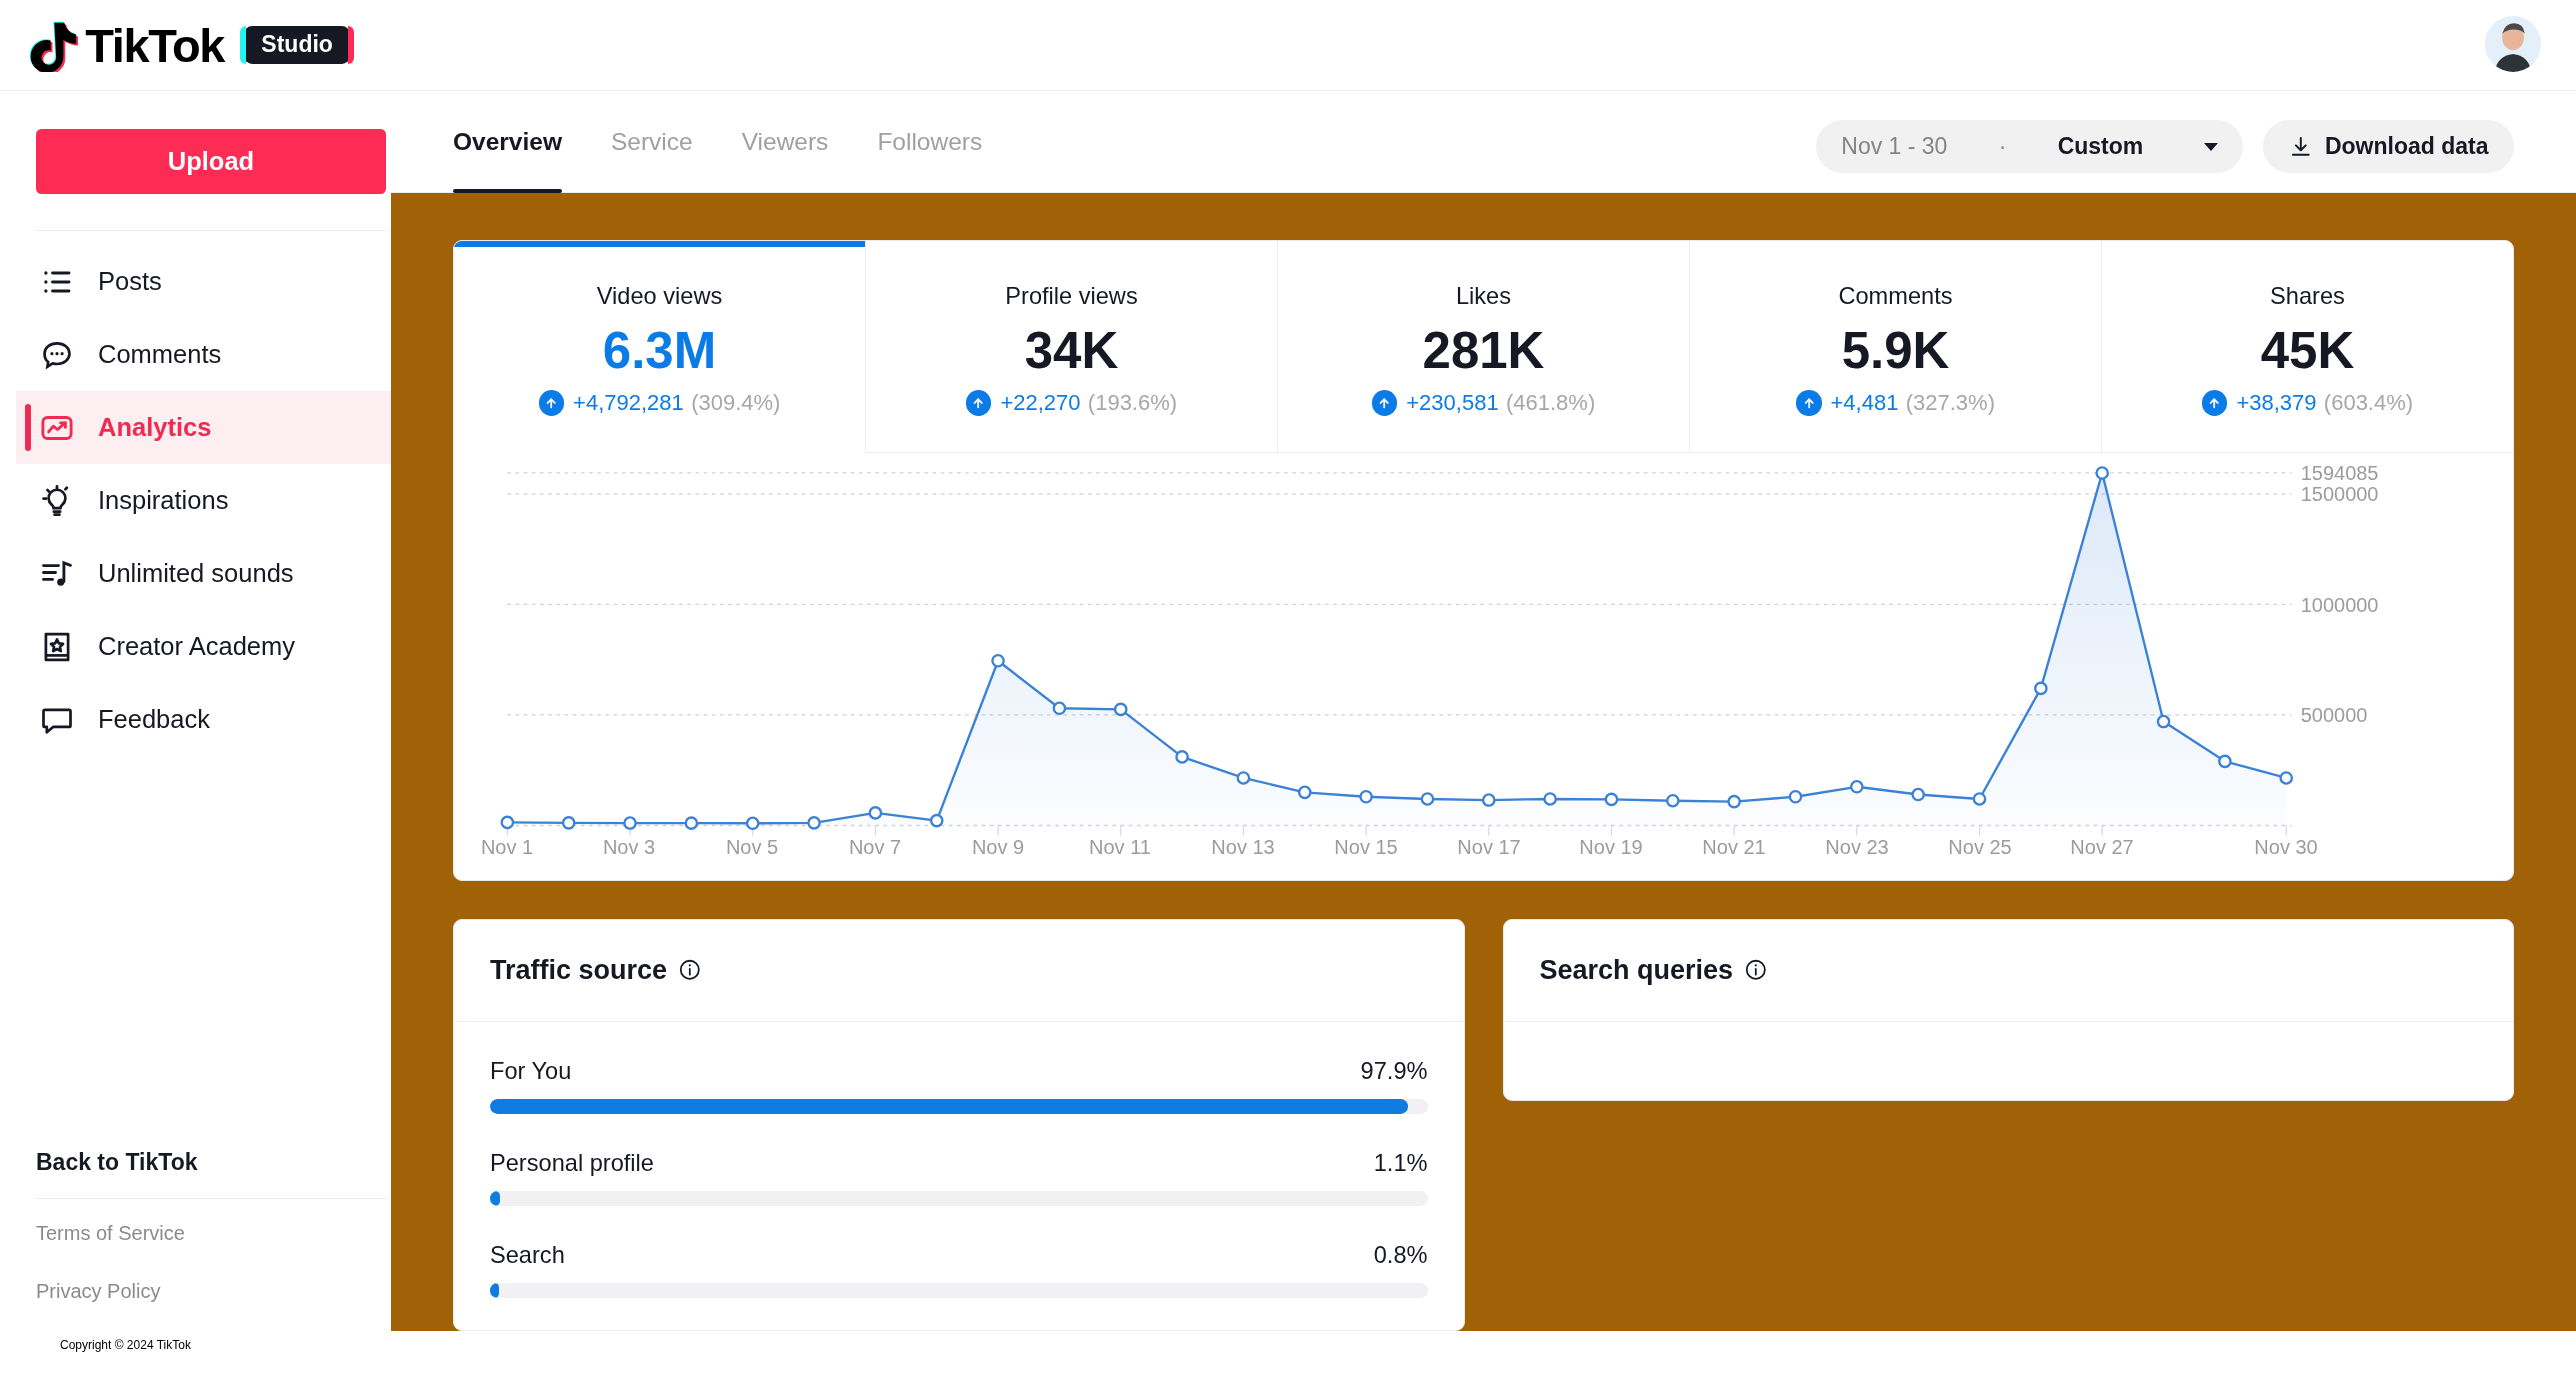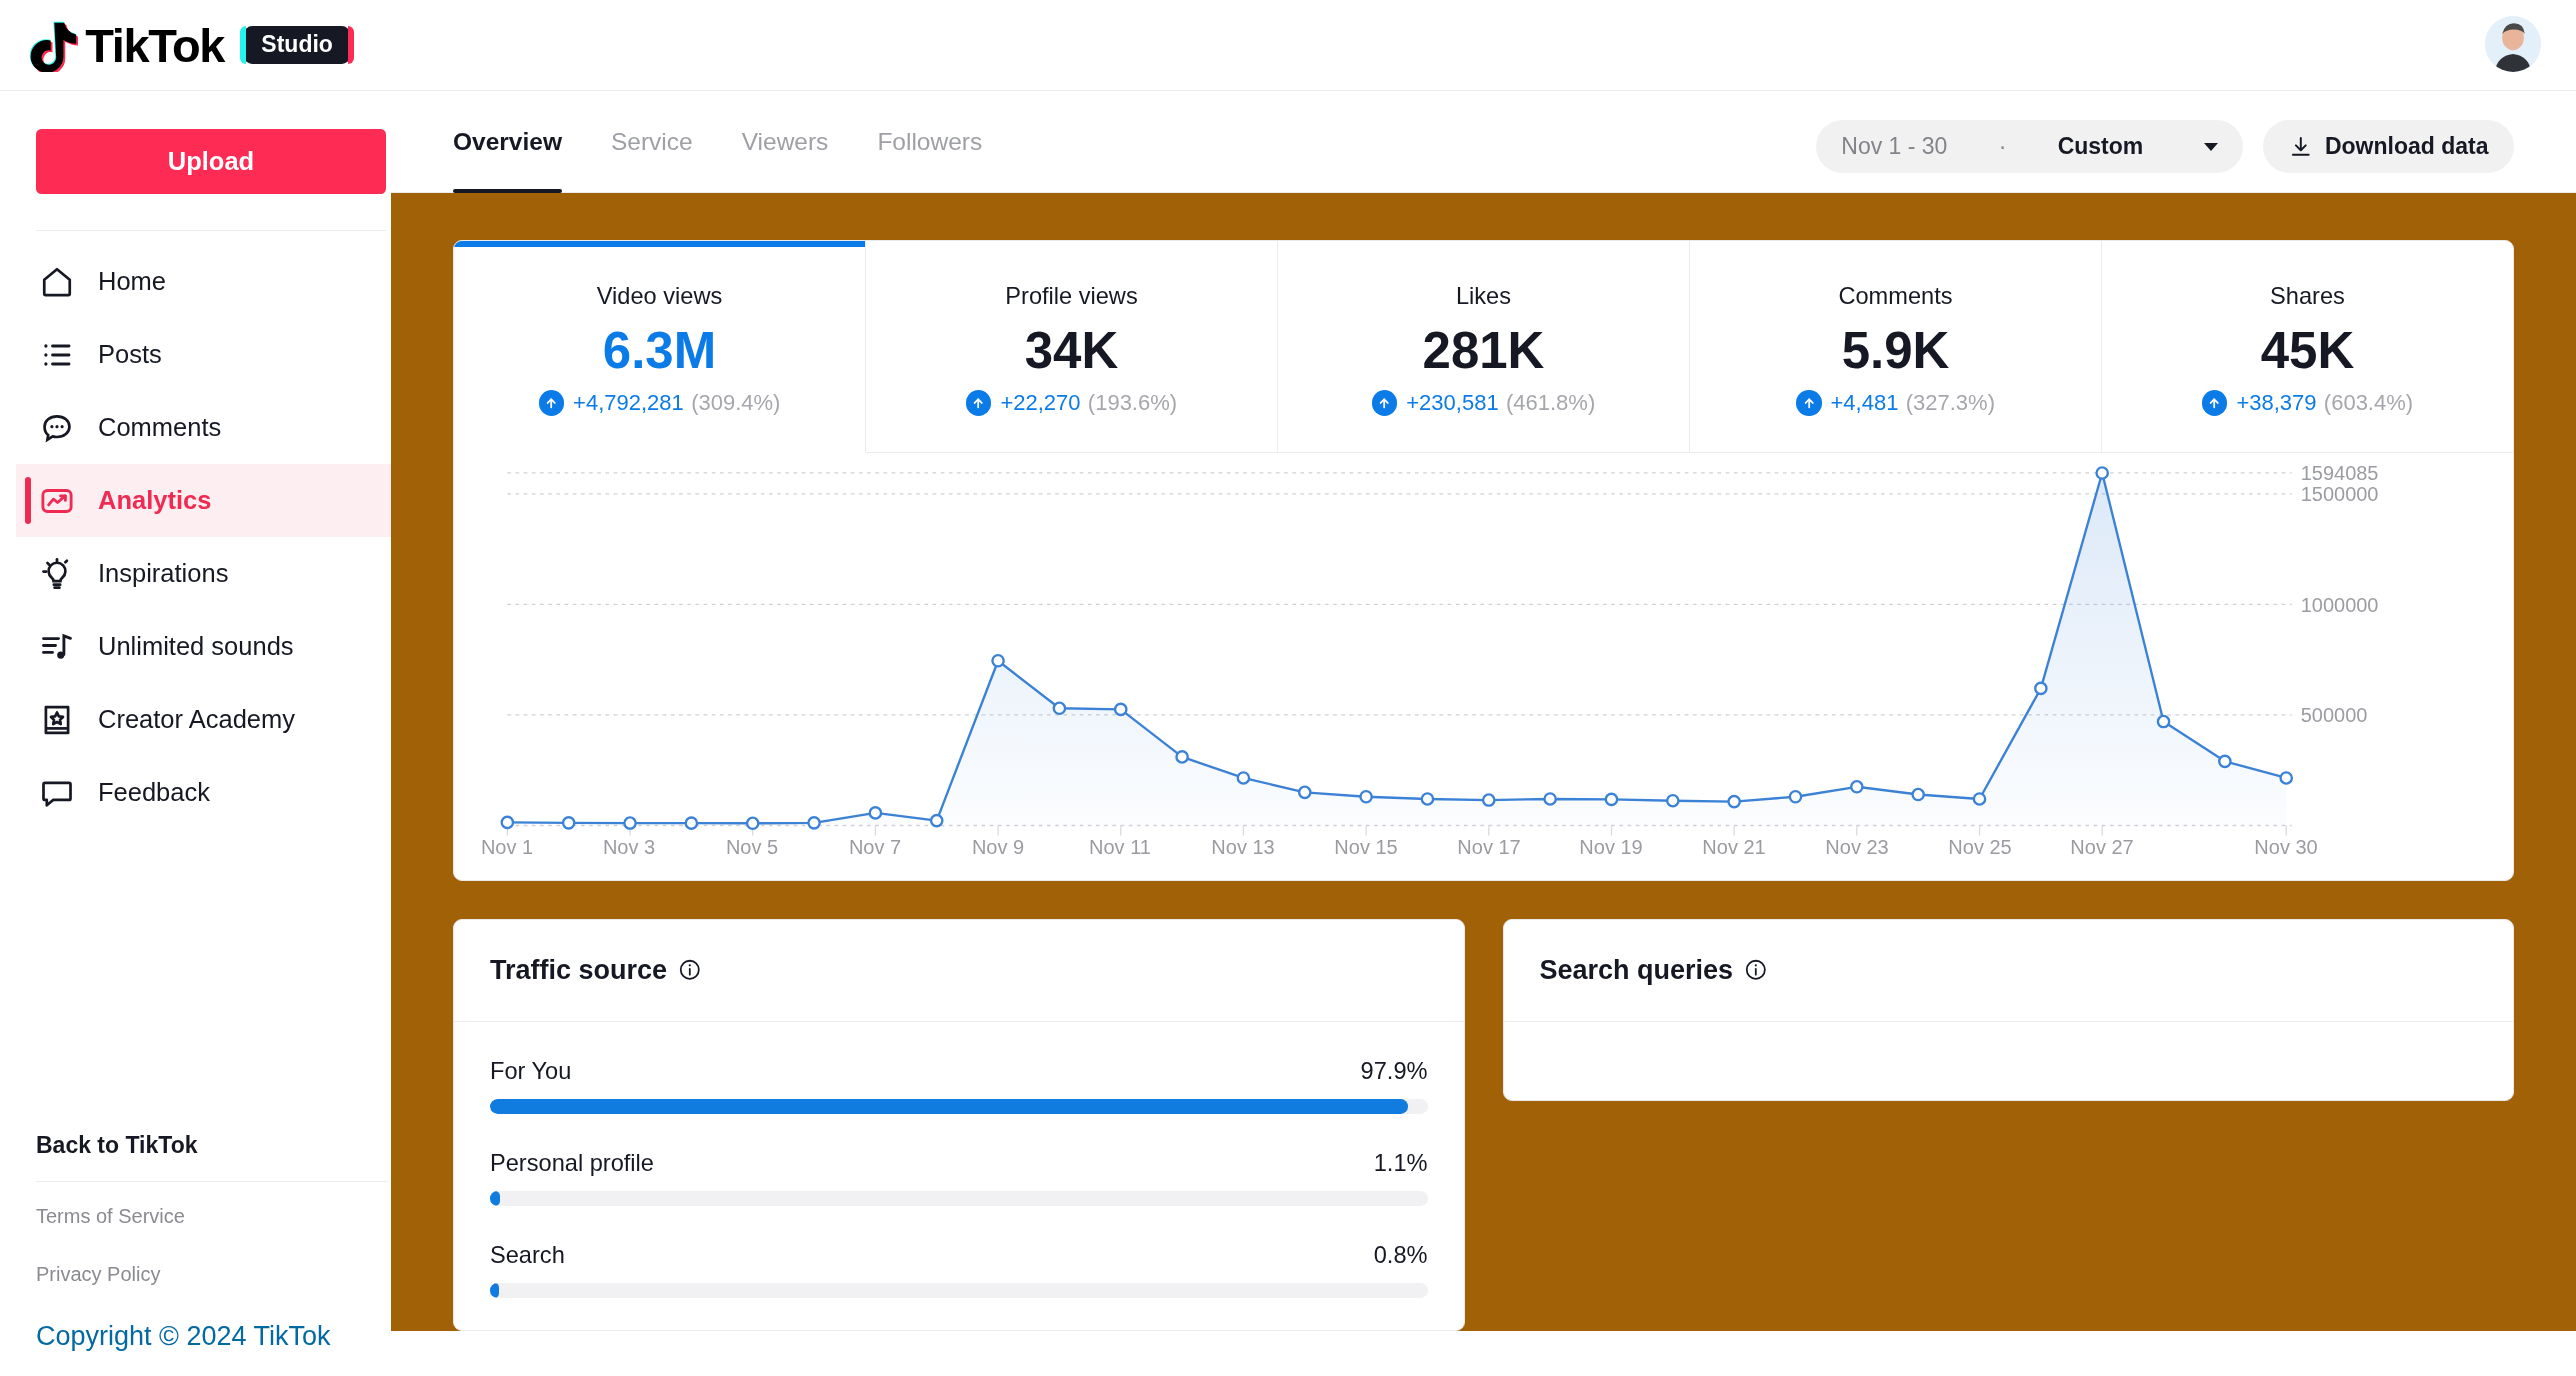--- a/index.html
+++ b/index.html
@@ -82,21 +82,21 @@
   .nav-item.active .lbl { color: #f02b53; font-weight: bold; }
   .nav-item.active::before {
     content: ""; position: absolute; left: 9px; top: 12.7px;
     width: 6.4px; height: 47px; background: #f02b53; border-radius: 3.6px;
   }
 
   .side-footer { position: absolute; left: 0; bottom: 0; width: 391px; padding: 0 20px 23.6px; }
   .back-link { font-size: 23px; font-weight: bold; color: #161823; cursor: pointer; }
   .foot-div { height: 0.9px; background: #ececee; margin: 22px 0 23.6px; }
   .foot-link { font-size: 20px; color: #8a8b91; margin-bottom: 35px; cursor: pointer; }
-  .foot-copy { font-size: 27px; color: #0369a1; }
+  .foot-copy { font-size: 12px; color: #000000; margin-left: 24px; }
 
   
   .main {
     position: absolute; top: 91px; left: 391px;
     width: 2185px; height: 1285px;
     background: #fff;
   }
   .tabbar {
     height: 102px; position: relative;
     border-bottom: 0.9px solid #ececee;
@@ -217,28 +217,20 @@
       <path d="M11 62 q2 -18 20 -20 q18 2 20 20 z" fill="#2f3338"></path>
     </svg>
   </div>
 </div>
 
 <div class="sidebar">
   <button class="upload-btn">Upload</button>
   <div class="side-div"></div>
 
   <div class="nav">
-    <div class="nav-item">
-      <span class="ico">
-        <svg width="36" height="36" viewBox="0 0 24 24" fill="none" stroke="#161823" stroke-width="1.8" stroke-linejoin="round">
-          <path d="M3.5 10.5 L12 3.5 L20.5 10.5 V20 a.8 .8 0 0 1 -.8 .8 H4.3 a.8 .8 0 0 1 -.8 -.8 Z"></path>
-        </svg>
-      </span>
-      <span class="lbl">Home</span>
-    </div>
 
     <div class="nav-item">
       <span class="ico">
         <svg width="36" height="36" viewBox="0 0 24 24" stroke="#161823" stroke-width="1.9" stroke-linecap="round">
           <line x1="9" y1="6" x2="20" y2="6"></line>
             <line x1="9" y1="12" x2="20" y2="12"></line>
             <line x1="9" y1="18" x2="20" y2="18"></line>
           <circle cx="4.6" cy="6" r="1.1" fill="#161823" stroke="none"></circle>
           <circle cx="4.6" cy="12" r="1.1" fill="#161823" stroke="none"></circle>
           <circle cx="4.6" cy="18" r="1.1" fill="#161823" stroke="none"></circle>

